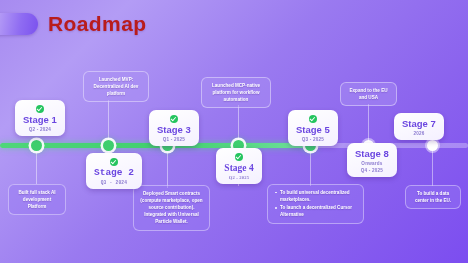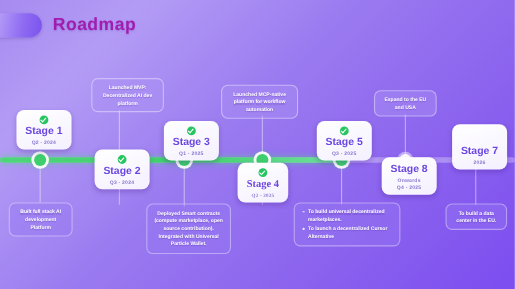--- a/index.html
+++ b/index.html
@@ -11,22 +11,22 @@
     color:#fff;
   }
   
   .header { position:absolute; left:0; top:12px; display:flex; align-items:center; gap:10px; }
   .logo-pill {
     width:52px; height:22px; border-radius:11px; margin-left:-14px;
     background:linear-gradient(100deg,#c9b6f8 0%,#8f6cf2 65%,#7b52ee 100%);
     box-shadow:0 1px 3px rgba(60,20,120,.25);
   }
   .page-title {
-    font-size:16px; font-weight:bold; letter-spacing:.4px;
-    color:#a21caf; text-shadow:0 1px 2px rgba(70,30,130,.22);
+    font-size:21px; font-weight:bold; letter-spacing:.4px;
+    color:#b91c1c; text-shadow:0 1px 2px rgba(70,30,130,.22);
   }
   
   .timeline-track {
     position:absolute; left:0; top:143px; width:468px; height:5px;
     background:rgba(255,255,255,.30); border-radius:3px;
   }
   .timeline-progress {
     position:absolute; left:0; top:0; height:5px; width:66.2%;
     background:linear-gradient(90deg,#4fd67a 0%,#41cf6d 55%,#6fe09a 100%);
     border-radius:3px;
@@ -128,21 +128,21 @@
 <div class="callout" style="left:340px; top:82px; width:57px;">
   <span>Expand to the EU and USA</span>
 </div>
 
 <div class="stage-card" style="left:15px; top:100px;">
   <div class="stage-check"></div>
   <div class="stage-name">Stage 1</div>
   <div class="stage-date">Q2 - 2024</div>
 </div>
 
-<div class="stage-card" style="left:86px; top:136px;">
+<div class="stage-card" style="left:86px; top:153px;font-family:Liberation Mono, monospace;">
   <div class="stage-check"></div>
   <div class="stage-name">Stage 2</div>
   <div class="stage-date">Q3 - 2024</div>
 </div>
 
 <div class="stage-card" style="left:149px; top:110px;">
   <div class="stage-check"></div>
   <div class="stage-name">Stage 3</div>
   <div class="stage-date">Q1 - 2025</div>
 </div>
@@ -158,21 +158,21 @@
   <div class="stage-name">Stage 5</div>
   <div class="stage-date">Q3 - 2025</div>
 </div>
 
 <div class="stage-card" style="left:347px; top:143px; padding-top:6px;">
   <div class="stage-name">Stage 8</div>
   <div class="stage-sub">Onwards</div>
   <div class="stage-date">Q4 - 2025</div>
 </div>
 
-<div class="stage-card" style="left:411px; top:113px; padding-top:20px;">
+<div class="stage-card" style="left:394px; top:113px; padding-top:6px;">
   <div class="stage-name">Stage 7</div>
   <div class="stage-date">2026</div>
 </div>
 
 <div class="descbox" style="left:8px; top:184px; width:58px;">
   <span>Built full stack AI development Platform</span>
 </div>
 
 <div class="descbox" style="left:133px; top:185px; width:77px;">
   <span>Deployed Smart contracts (compute marketplace, open source contribution). Integrated with Universal Particle Wallet.</span>

